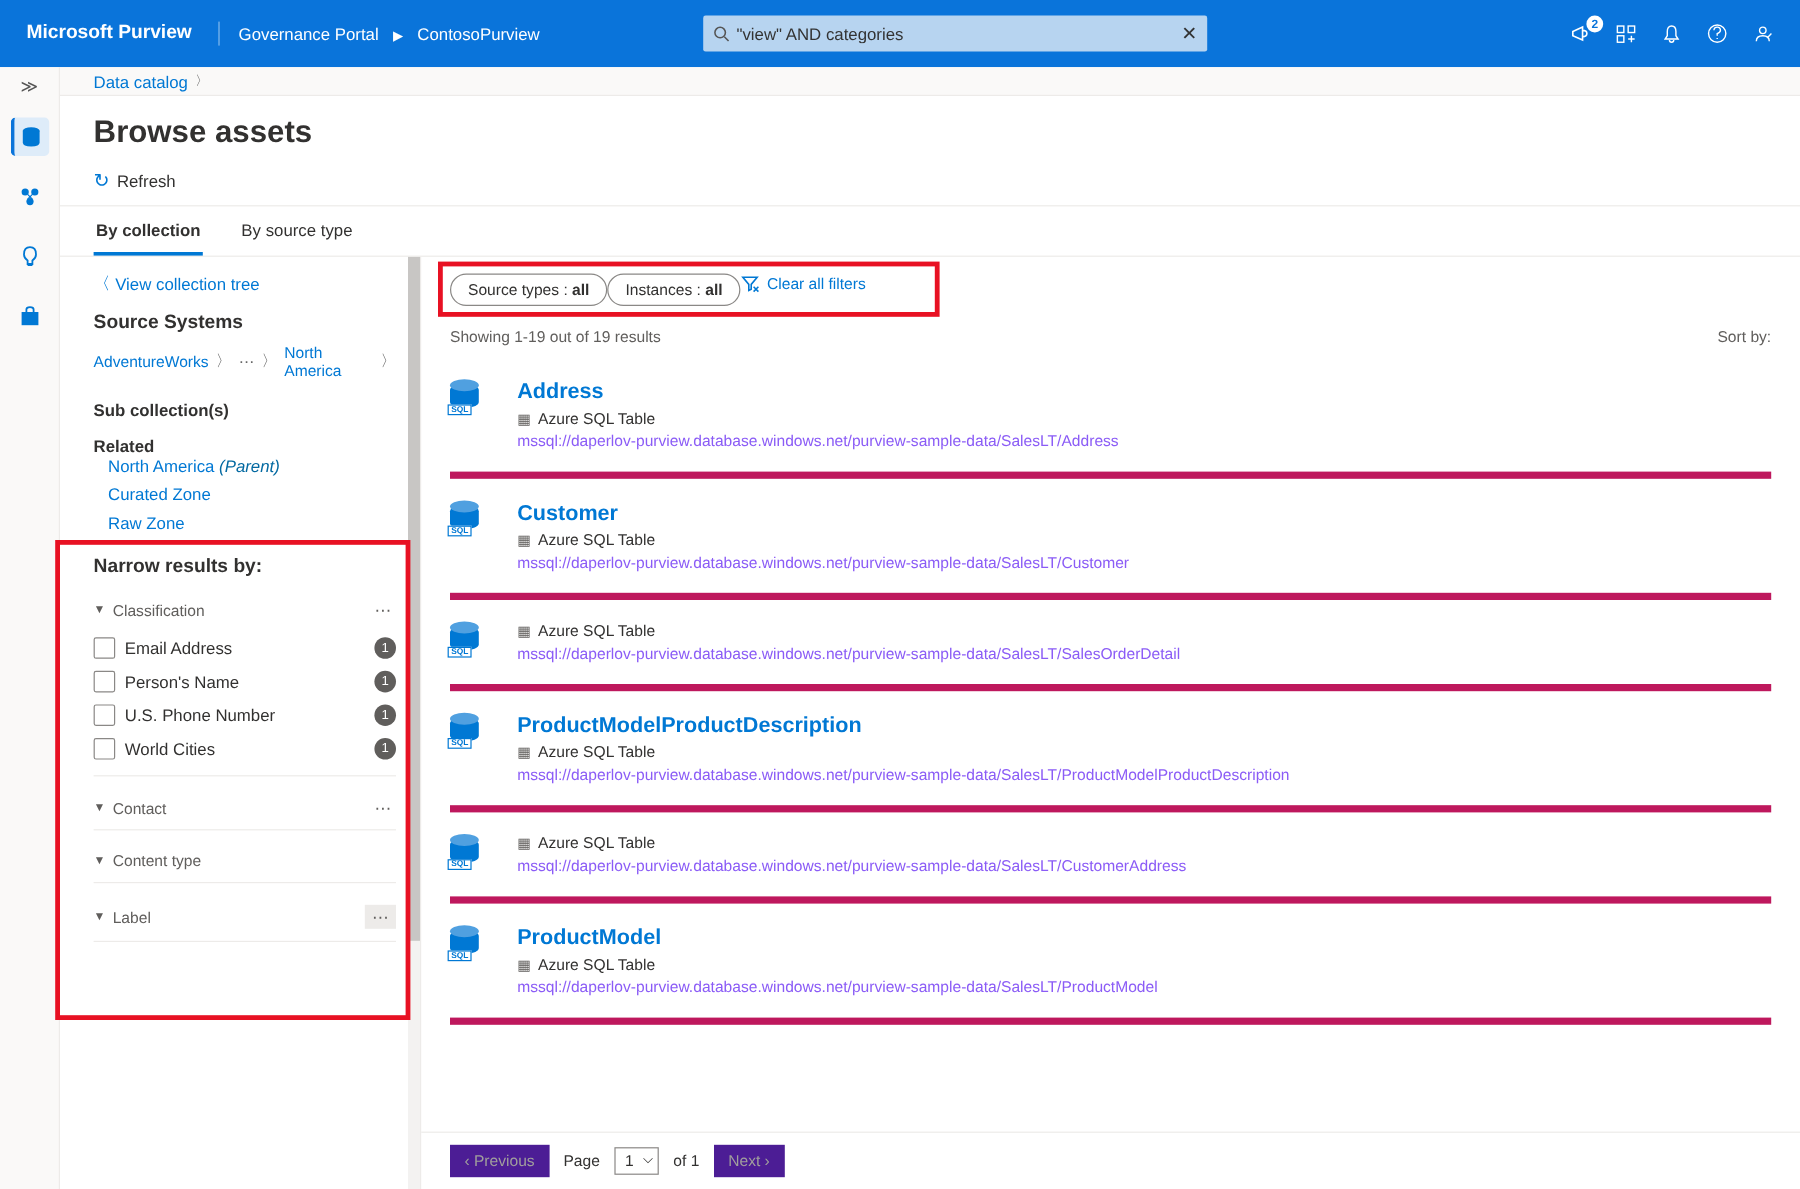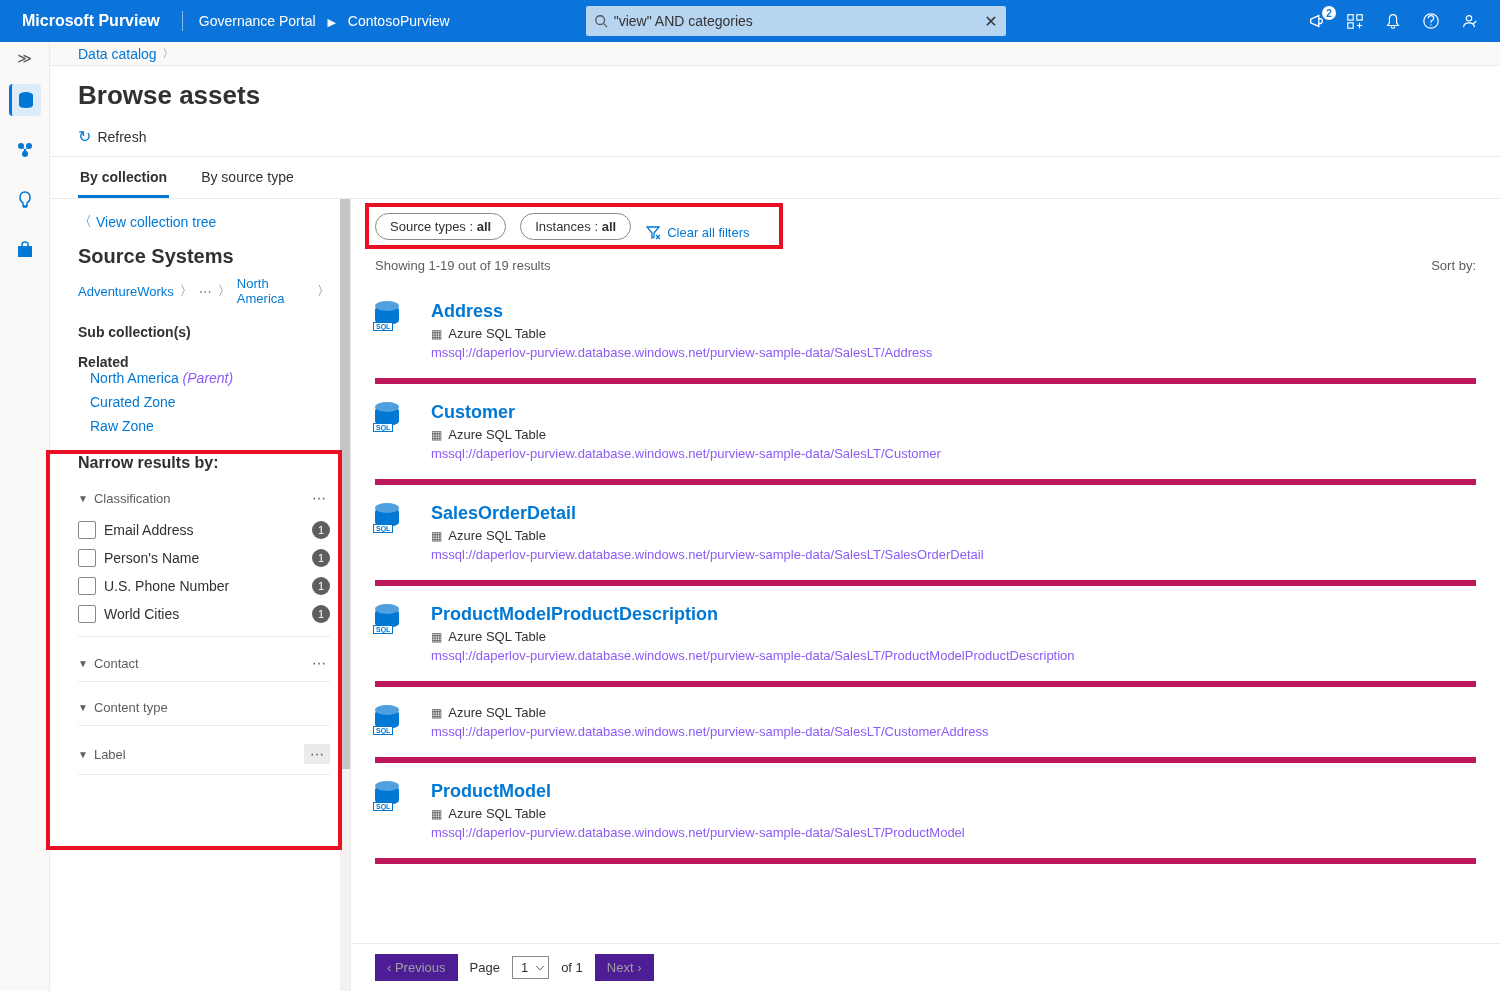--- a/index.html
+++ b/index.html
@@ -1,21 +1,21 @@
 <!DOCTYPE html>
 <html><head>
 <meta charset="utf-8">
 <style>
 * { box-sizing: border-box; margin: 0; padding: 0; }
 body { font-family: "Segoe UI", Tahoma, sans-serif; font-size: 14px; color: #323130; background: #fff; overflow: hidden; }
 
 .app { display: flex; flex-direction: column; height: 991px; width: 1500px; }
 
 
-.topbar { background: #0a74da; color: #fff; display: flex; align-items: center; height: 42px; padding: 0 10px; }
+.topbar { background: #0a74da; color: #fff; display: flex; align-items: center; height: 56px; padding: 0 10px; }
 .brand { font-weight: 600; font-size: 16px; padding: 0 12px; }
 .vbar { width: 1px; height: 20px; background: rgba(255,255,255,0.5); margin: 0 10px; }
 .crumb-top { font-size: 14px; padding: 0 6px; }
 .crumb-top .chev { margin: 0 8px; font-size: 11px; }
 .search-outer { margin-left: 130px; }
 .search-box { background: #b7d4f0; display: flex; align-items: center; height: 30px; width: 420px; border-radius: 2px; padding: 0 8px; color: #333; }
 .search-box input { border: none; background: transparent; flex: 1; font-size: 14px; outline: none; color: #333; }
 .search-box .sicon { margin-right: 6px; color: #555; }
 .search-box .xicon { margin-left: 6px; color: #333; font-size: 16px; cursor: pointer; }
 .top-icons { margin-left: auto; display: flex; gap: 20px; padding-right: 12px; font-size: 16px; }
@@ -46,48 +46,48 @@
 .tabs-row { display: flex; gap: 30px; padding: 0 28px; border-bottom: 1px solid #edebe9; }
 .tab { padding: 12px 2px 10px; font-size: 14px; color: #323130; cursor: pointer; }
 .tab.active { font-weight: 600; border-bottom: 3px solid #0078d4; }
 
 .content-row { display: flex; flex: 1; min-height: 0; }
 .leftpanel { width: 300px; position: relative; padding: 14px 20px 14px 28px; overflow-y: auto; }
 .scrollbar-fake { position: absolute; right: 0; top: 0px; bottom: 0; width: 10px; background: #f3f2f1; }
 .scrollbar-thumb { position: absolute; right: 0; top: 0; width: 10px; height: 570px; background: #c8c6c4; }
 
 .back-link { color: #0078d4; font-size: 14px; display: flex; align-items: center; gap: 4px; margin-bottom: 14px; }
-.section-h { font-size: 20px; font-weight: 600; margin-bottom: 8px; }
+.section-h { font-size: 16px; font-weight: 600; margin-bottom: 8px; }
 .crumb2 { font-size: 13px; color: #0078d4; display: flex; align-items: center; gap: 6px; margin-bottom: 18px; }
 .crumb2 .sep { color: #666; }
 .crumb2 .dots { color: #666; }
 
 .subh { font-size: 14px; font-weight: 600; margin-bottom: 14px; }
 .rel-h { font-size: 14px; font-weight: 600; }
 .rel-list { padding-left: 12px; }
 .rel-item { color: #0078d4; font-size: 14px; margin-bottom: 8px; }
-.rel-item .par { color: #8b5cf6; font-style: italic; }
+.rel-item .par { color: #0369a1; font-style: italic; }
 
 .narrow-h { font-size: 16px; font-weight: 600; margin-top: 20px; margin-bottom: 12px; }
 
 .redbox1 { position: absolute; left: 46px; top: 450px; width: 296px; height: 400px; border: 4px solid #e81123; pointer-events: none; z-index: 5; }
 
 .filter-group { border-bottom: 1px solid #edebe9; padding-bottom: 4px; margin-bottom: 12px; }
 .filter-head { display: flex; align-items: center; font-size: 13px; color: #605e5c; padding: 6px 0; }
 .filter-head .tri { font-size: 10px; margin-right: 6px; color: #605e5c; }
 .filter-head .more { margin-left: auto; font-size: 14px; color: #605e5c; background: none; padding: 0 4px; }
 .filter-head .more.boxed { background: #edebe9; padding: 2px 6px; }
 .filter-items { padding: 4px 0; }
 .fitem { display: flex; align-items: center; padding: 5px 0; gap: 8px; }
 .fitem .cb { width: 18px; height: 18px; border: 1px solid #8a8886; border-radius: 2px; }
 .fitem .lbl { flex: 1; font-size: 14px; }
 .fitem .cnt { background: #605e5c; color: #fff; border-radius: 10px; min-width: 18px; height: 18px; display: flex; align-items: center; justify-content: center; font-size: 11px; padding: 0 5px; }
 
 .results { flex: 1; border-left: 1px solid #edebe9; display: flex; flex-direction: column; min-height: 0; }
-.filters-bar { padding: 14px 24px; display: flex; align-items: flex-end; gap: 14px; position: relative; }
+.filters-bar { padding: 14px 24px; display: flex; align-items: flex-start; position: relative; }
 .pill { border: 1px solid #8a8886; border-radius: 14px; padding: 5px 14px; font-size: 13px; }
 .pill .bold { font-weight: 600; }
 .clear-f { color: #0078d4; display: flex; align-items: center; gap: 6px; font-size: 13px; }
 .redbox2 { position: absolute; left: 14px; top: 4px; width: 418px; height: 46px; border: 4px solid #e81123; pointer-events: none; }
 
 .count-row { padding: 4px 24px 10px; font-size: 13px; color: #605e5c; display: flex; }
 .sortby { margin-left: auto; }
 
 .asset-list { flex: 1; overflow-y: auto; padding: 0 24px; }
 .asset { display: flex; gap: 28px; padding: 18px 0; border-bottom: 6px solid #be185d; }
@@ -363,21 +363,20 @@
               </div>
               <div class="asset">
                 <div class="aicon">
                   <div class="sql-icon">
                     <div class="cyl"></div>
                     <div class="top"></div>
                     <div class="txt">SQL</div>
                   </div>
                 </div>
                 <div>
-                  <div class="atitle">SalesOrderDetail</div>
                   <div class="atype"><span class="ticon">▦</span>Azure SQL Table</div>
                   <div class="apath">mssql://daperlov-purview.database.windows.net/purview-sample-data/SalesLT/SalesOrderDetail</div>
                 </div>
               </div>
               <div class="asset">
                 <div class="aicon">
                   <div class="sql-icon">
                     <div class="cyl"></div>
                     <div class="top"></div>
                     <div class="txt">SQL</div>

